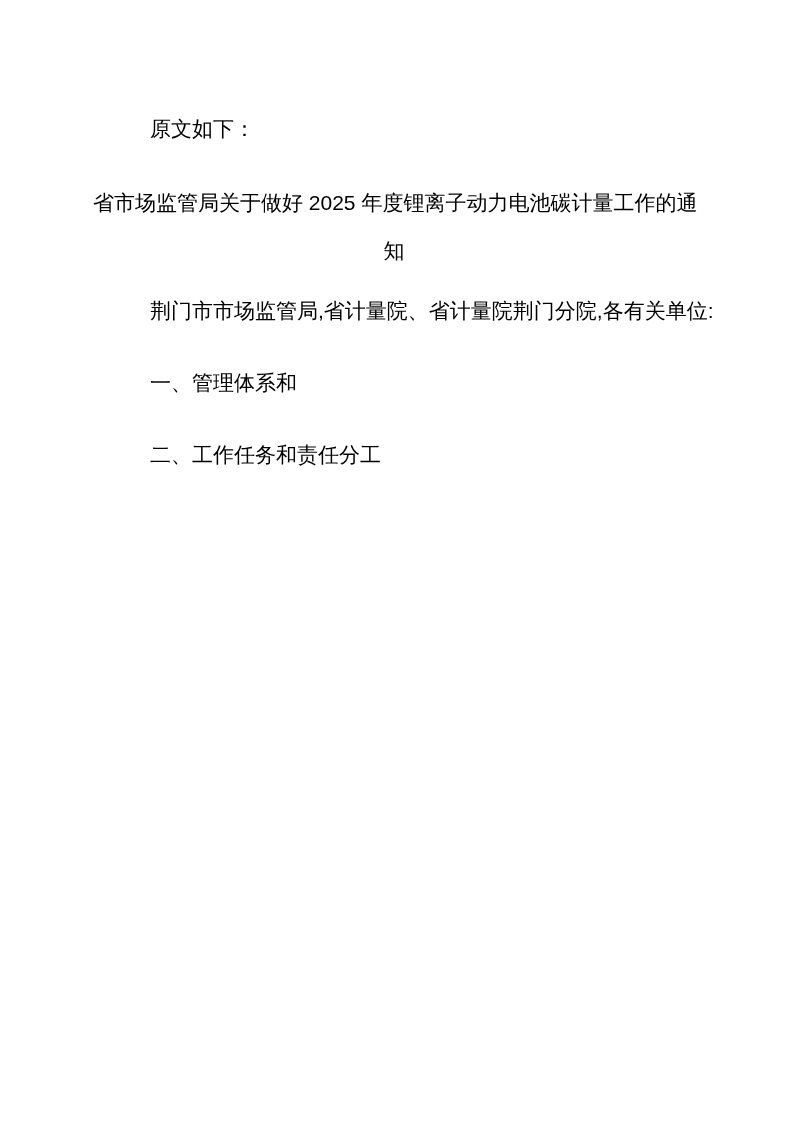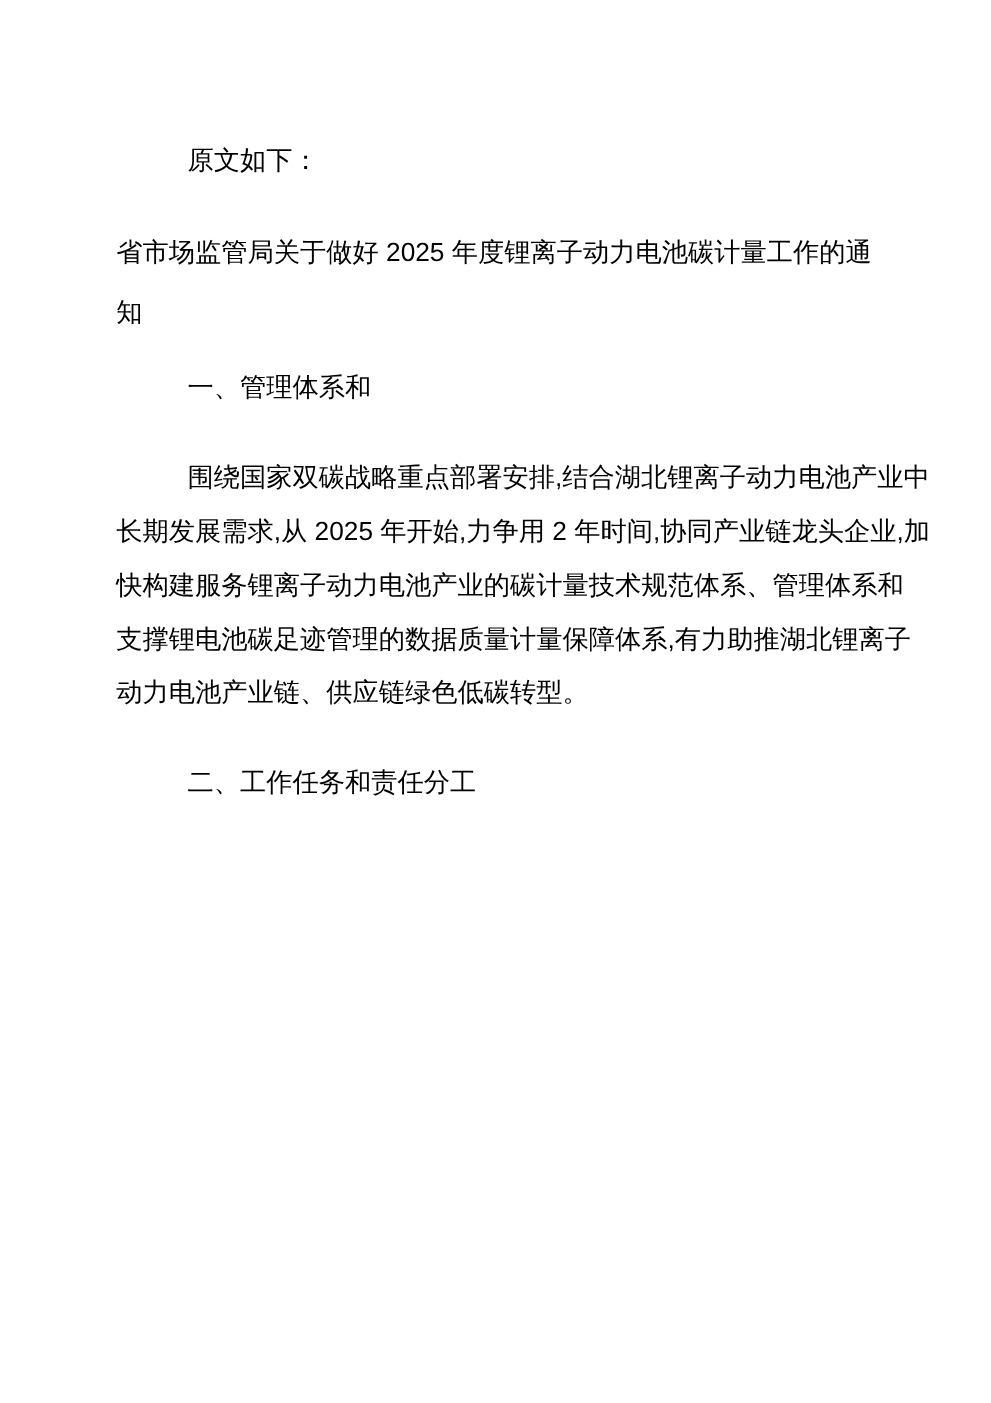--- a/index.html
+++ b/index.html
@@ -34,48 +34,45 @@
     margin-bottom: 14px;
   }
   .ln {
     display: block;
     white-space: nowrap;
   }
   .ln.indent {
     padding-left: 57px;
   }
   .ln.center {
+    text-align: center;
   }
 </style>
 </head>
 <body>
 
 <div class="page">
 
   <p class="para">
     <span class="ln indent">原文如下：</span>
   </p>
 
   <p class="para title">
     <span class="ln center">省市场监管局关于做好 2025 年度锂离子动力电池碳计量工作的通</span>
     <span class="ln center">知</span>
   </p>
 
+  <p class="para">
+    <span class="ln indent">荆门市市场监管局,省计量院、省计量院荆门分院,各有关单位:</span>
+  </p>
 
 
   <p class="para">
     <span class="ln indent">一、管理体系和</span>
   </p>
 
-  <p class="para">
-    <span class="ln indent">围绕国家双碳战略重点部署安排,结合湖北锂离子动力电池产业中</span>
-    <span class="ln">长期发展需求,从 2025 年开始,力争用 2 年时间,协同产业链龙头企业,加</span>
-    <span class="ln">快构建服务锂离子动力电池产业的碳计量技术规范体系、管理体系和</span>
-    <span class="ln">支撑锂电池碳足迹管理的数据质量计量保障体系,有力助推湖北锂离子</span>
-    <span class="ln">动力电池产业链、供应链绿色低碳转型。</span>
-  </p>
 
   <p class="para">
     <span class="ln indent">二、工作任务和责任分工</span>
   </p>
 
 
 </div>
 
 </body></html>

